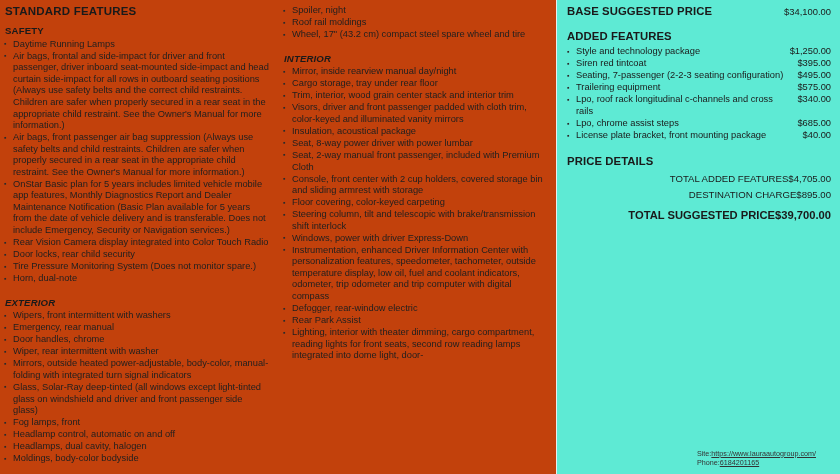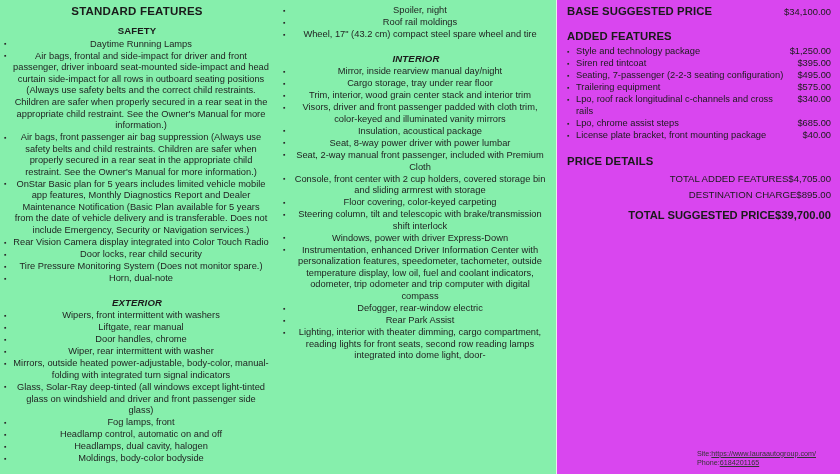--- a/index.html
+++ b/index.html
@@ -23,23 +23,22 @@
     align-items: stretch;
     background: #ffffff;
   }
 
   
   .features-pane {
     width: 556px;
     flex: 0 0 556px;
     padding: 5px 0 0 0;
     box-sizing: border-box;
-    background: #86efac;
-    position: relative;
-    text-align: center;
+    background: #c2410c;
+    position: relative;
   }
   .features-cols {
     column-count: 2;
     column-gap: 14px;
     column-fill: auto;
     height: 468px;
     padding: 0 8px 0 4px;
     box-sizing: border-box;
   }
 
@@ -81,21 +80,21 @@
     top: -0.5px;
     font-size: 7px;
     line-height: 12.5px;
     color: #2b2b2b;
   }
 
   
   .price-pane {
     width: 284px;
     flex: 0 0 284px;
-    background: #d946ef;
+    background: #5eead4;
     box-sizing: border-box;
     padding: 5px 9px 0 10px;
     position: relative;
     border-left: 1px solid #ececec;
   }
   .price-head-row {
     display: flex;
     align-items: baseline;
     justify-content: space-between;
     margin: 0 0 2px 0;
@@ -203,21 +202,21 @@
             <li>Air bags, front passenger air bag suppression (Always use safety belts and child restraints. Children are safer when properly secured in a rear seat in the appropriate child restraint. See the Owner's Manual for more information.)</li>
             <li>OnStar Basic plan for 5 years includes limited vehicle mobile app features, Monthly Diagnostics Report and Dealer Maintenance Notification (Basic Plan available for 5 years from the date of vehicle delivery and is transferable. Does not include Emergency, Security or Navigation services.)</li>
             <li>Rear Vision Camera display integrated into Color Touch Radio</li>
             <li>Door locks, rear child security</li>
             <li>Tire Pressure Monitoring System (Does not monitor spare.)</li>
             <li>Horn, dual-note</li>
           </ul>
           <div class="sec-head spaced">EXTERIOR</div>
           <ul class="feat">
             <li>Wipers, front intermittent with washers</li>
-            <li>Liftgate, rear manual</li>
+            <li>Emergency, rear manual</li>
             <li>Door handles, chrome</li>
             <li>Wiper, rear intermittent with washer</li>
             <li>Mirrors, outside heated power-adjustable, body-color, manual-folding with integrated turn signal indicators</li>
             <li>Glass, Solar-Ray deep-tinted (all windows except light-tinted glass on windshield and driver and front passenger side glass)</li>
             <li>Fog lamps, front</li>
             <li>Headlamp control, automatic on and off</li>
             <li>Headlamps, dual cavity, halogen</li>
             <li>Moldings, body-color bodyside</li>
             <li>Spoiler, night</li>
             <li>Roof rail moldings</li>

